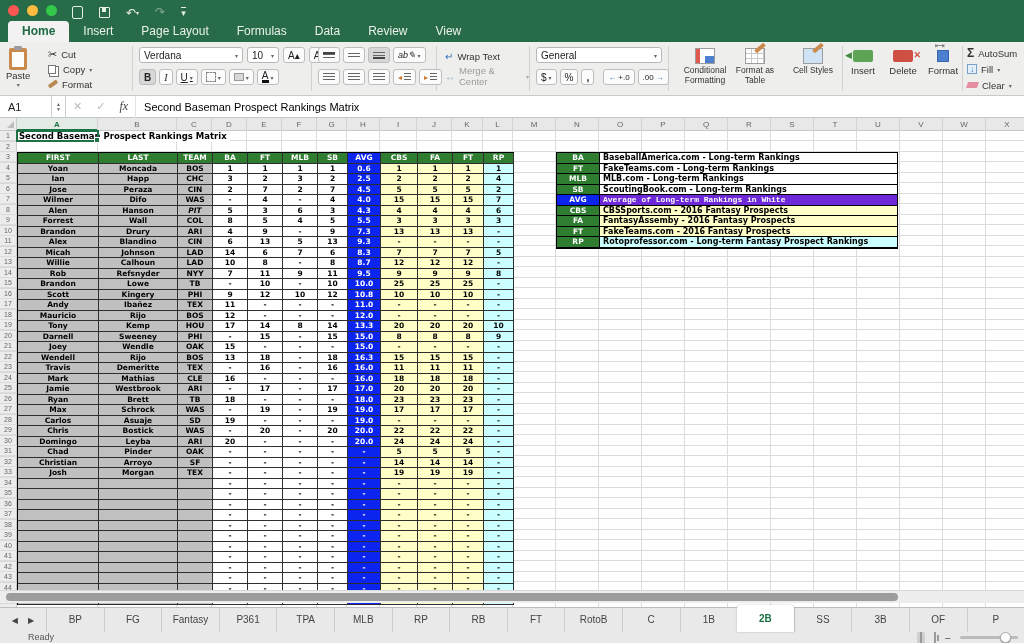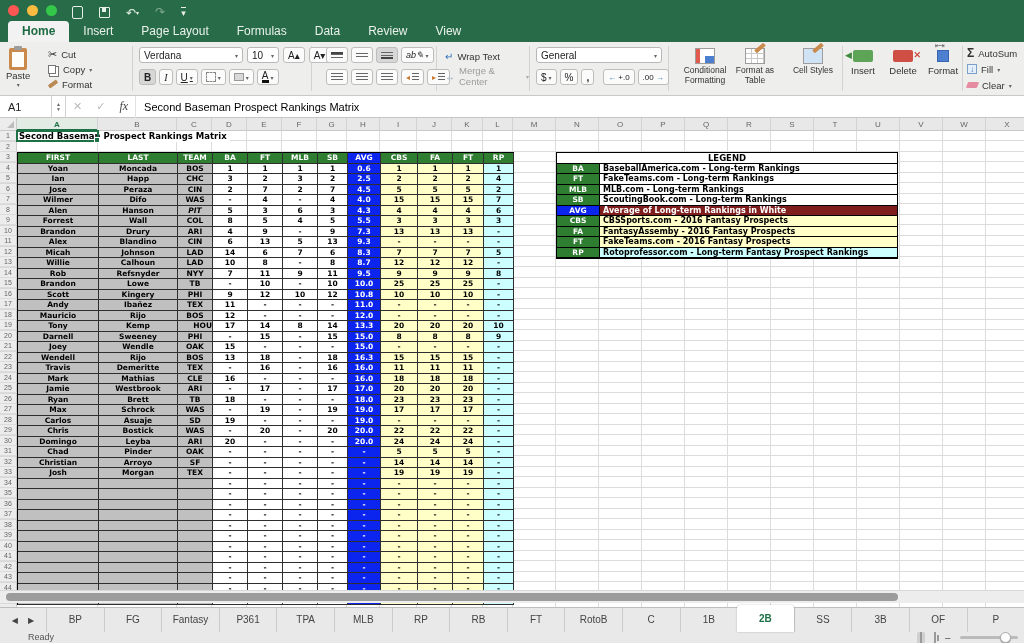--- a/index.html
+++ b/index.html
@@ -117,21 +117,21 @@
   .pcell.avg { background:#0b24ee; color:#fff; }
   .pcell.y { background:#ffffc7; }
   .pcell.cy { background:#ccffff; }
 
   .legend { position:absolute; left:556px; top:21px; width:342px; border:1px solid #000; z-index:2; font-family:"DejaVu Sans", sans-serif; background:#fff; }
   .lrow { display:flex; height:10.5px; }
   .ltitle { height:10.5px; line-height:10px; text-align:center; font-weight:bold; font-size:8.5px; border-bottom:1px solid #000; background:#fff; }
   .lkey { width:43px; background:#2e7d31; color:#fff; font-size:7.5px; font-weight:bold; text-align:center; line-height:10px; border-right:1px solid #000; border-bottom:1px solid #000; }
   .ldesc { flex:1; font-size:8px; font-weight:bold; line-height:10px; padding-left:3px; border-bottom:1px solid #000; white-space:nowrap; overflow:hidden; }
   .lrow.blue .lkey { background:#0b24ee; }
-  .lrow.blue .ldesc { background:#7f1d1d; color:#fff; }
+  .lrow.blue .ldesc { background:#6d28d9; color:#fff;font-family:Liberation Mono, monospace; }
   .lrow.yellow .ldesc { background:#ffffc7; }
   .lrow.cyan .ldesc { background:#ccffff; }
 
   .hscroll { position:absolute; left:0; top:472px; width:1024px; height:13px; background:#ededed; border-top:1px solid #d7d7d7; z-index:5; }
   .hthumb { position:absolute; left:6px; top:2px; width:892px; height:8px; background:#9c9c9c; border-radius:4px; }
 
   
   .sheettabs { position:absolute; top:607px; left:0; width:1024px; height:25px; background:#e9e9e9; border-top:1px solid #bdbdbd; display:flex; align-items:stretch; }
   .tabnav { width:46px; display:flex; align-items:center; justify-content:center; gap:10px; color:#444; font-size:8px; }
   .stab { flex:1; text-align:center; font-size:10px; color:#444; line-height:24px; border-left:1px solid #cccccc; overflow:hidden; white-space:nowrap; }
@@ -241,21 +241,21 @@
             <span style="width:10px;height:8px;background:#d8d8d8;border:1px solid #999;display:inline-block"></span>
             <span class="caret-sm" style="color:#666">▾</span>
           </div>
         <div class="sqbtn">
             <span style="border-bottom:3px solid #111;line-height:9px">A</span>
             <span class="caret-sm" style="color:#666">▾</span>
           </div>
       </div>
     </div>
 
-    <div class="rgroup" style="left:320px;width:124px">
+    <div class="rgroup" style="left:312px;width:124px">
       <div class="font-row1" style="gap:3px">
         <div class="sqbtn">
             <span class="lines-ic valign-t"></span>
           </div>
         <div class="sqbtn">
             <span class="lines-ic" style="height:5px"></span>
           </div>
         <div class="sqbtn pressed">
             <span class="lines-ic valign-b"></span>
           </div>
@@ -667,21 +667,21 @@
             <div class="pcell w" style="width: 30px;">-</div>
             <div class="pcell avg" style="width: 33px;">12.0</div>
             <div class="pcell y" style="width: 37px;">-</div>
             <div class="pcell y" style="width: 35px;">-</div>
             <div class="pcell y" style="width: 31px;">-</div>
             <div class="pcell cy" style="width: 30px;">-</div>
           </div>
           <div class="prow">
             <div class="pcell nm" style="width: 81px;">Tony</div>
             <div class="pcell nm" style="width: 79px;">Kemp</div>
-            <div class="pcell nm" style="width: 35px; text-align: right;">HOU</div>
+            <div class="pcell nm" style="width: 35px;">HOU</div>
             <div class="pcell w" style="width: 35px;">17</div>
             <div class="pcell w" style="width: 35px;">14</div>
             <div class="pcell w" style="width: 35px;">8</div>
             <div class="pcell w" style="width: 30px;">14</div>
             <div class="pcell avg" style="width: 33px;">13.3</div>
             <div class="pcell y" style="width: 37px;">20</div>
             <div class="pcell y" style="width: 35px;">20</div>
             <div class="pcell y" style="width: 31px;">20</div>
             <div class="pcell cy" style="width: 30px;">10</div>
           </div>
@@ -1044,21 +1044,20 @@
             <div class="pcell w" style="width: 35px;">-</div>
             <div class="pcell w" style="width: 30px;">-</div>
             <div class="pcell avg" style="width: 33px;">-</div>
             <div class="pcell y" style="width: 37px;">-</div>
             <div class="pcell y" style="width: 35px;">-</div>
             <div class="pcell y" style="width: 31px;">-</div>
             <div class="pcell cy" style="width: 30px;">-</div>
           </div>
         </div>
       <div class="legend" id="legend">
-        <div class="ltitle">LEGEND</div>
       <div class="lrow white">
             <div class="lkey">BA</div>
             <div class="ldesc">BaseballAmerica.com - Long-term Rankings</div>
           </div>
           <div class="lrow white">
             <div class="lkey">FT</div>
             <div class="ldesc">FakeTeams.com - Long-term Rankings</div>
           </div>
           <div class="lrow white">
             <div class="lkey">MLB</div>

